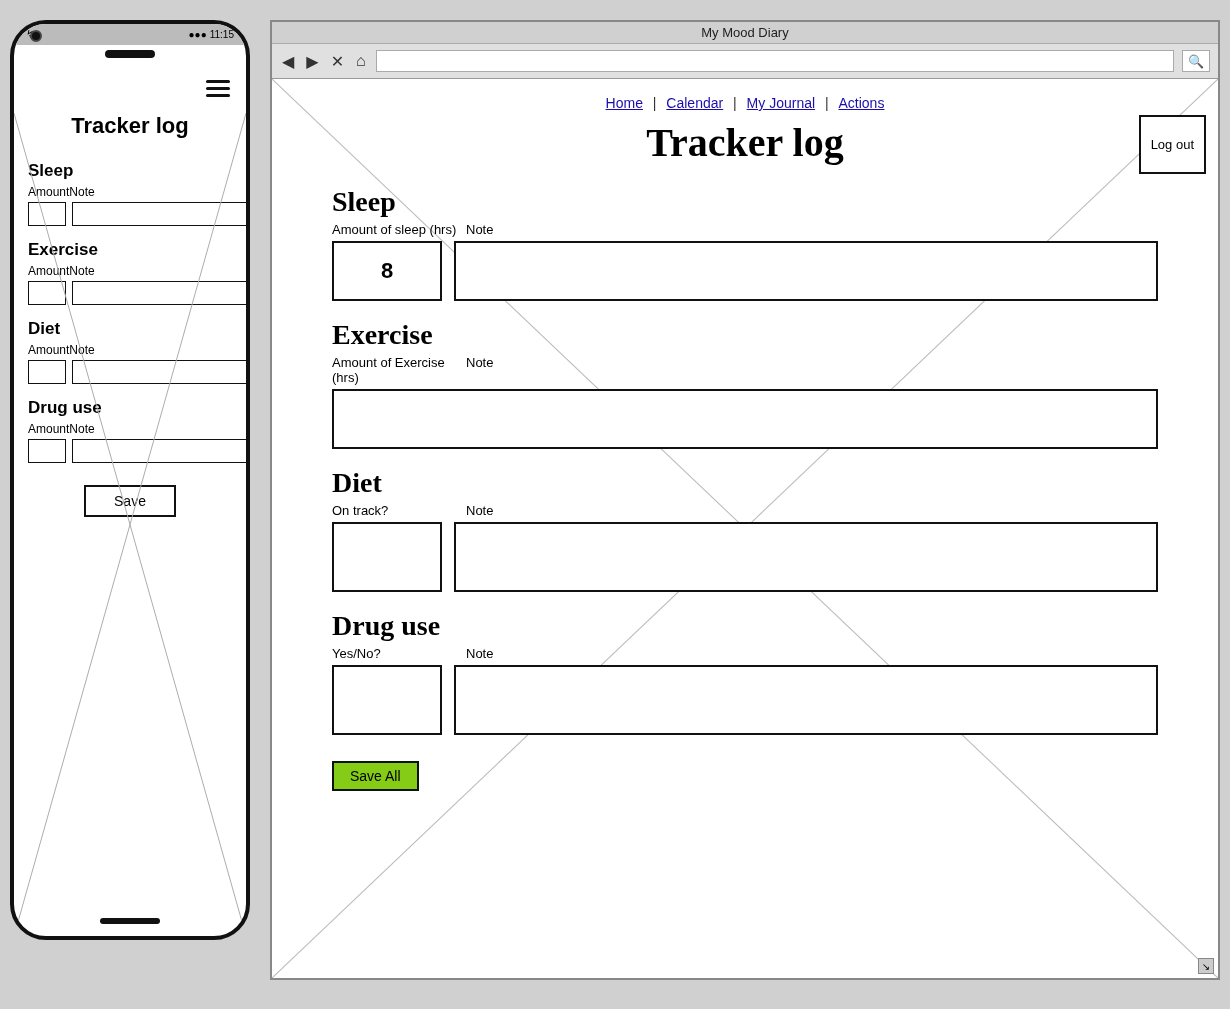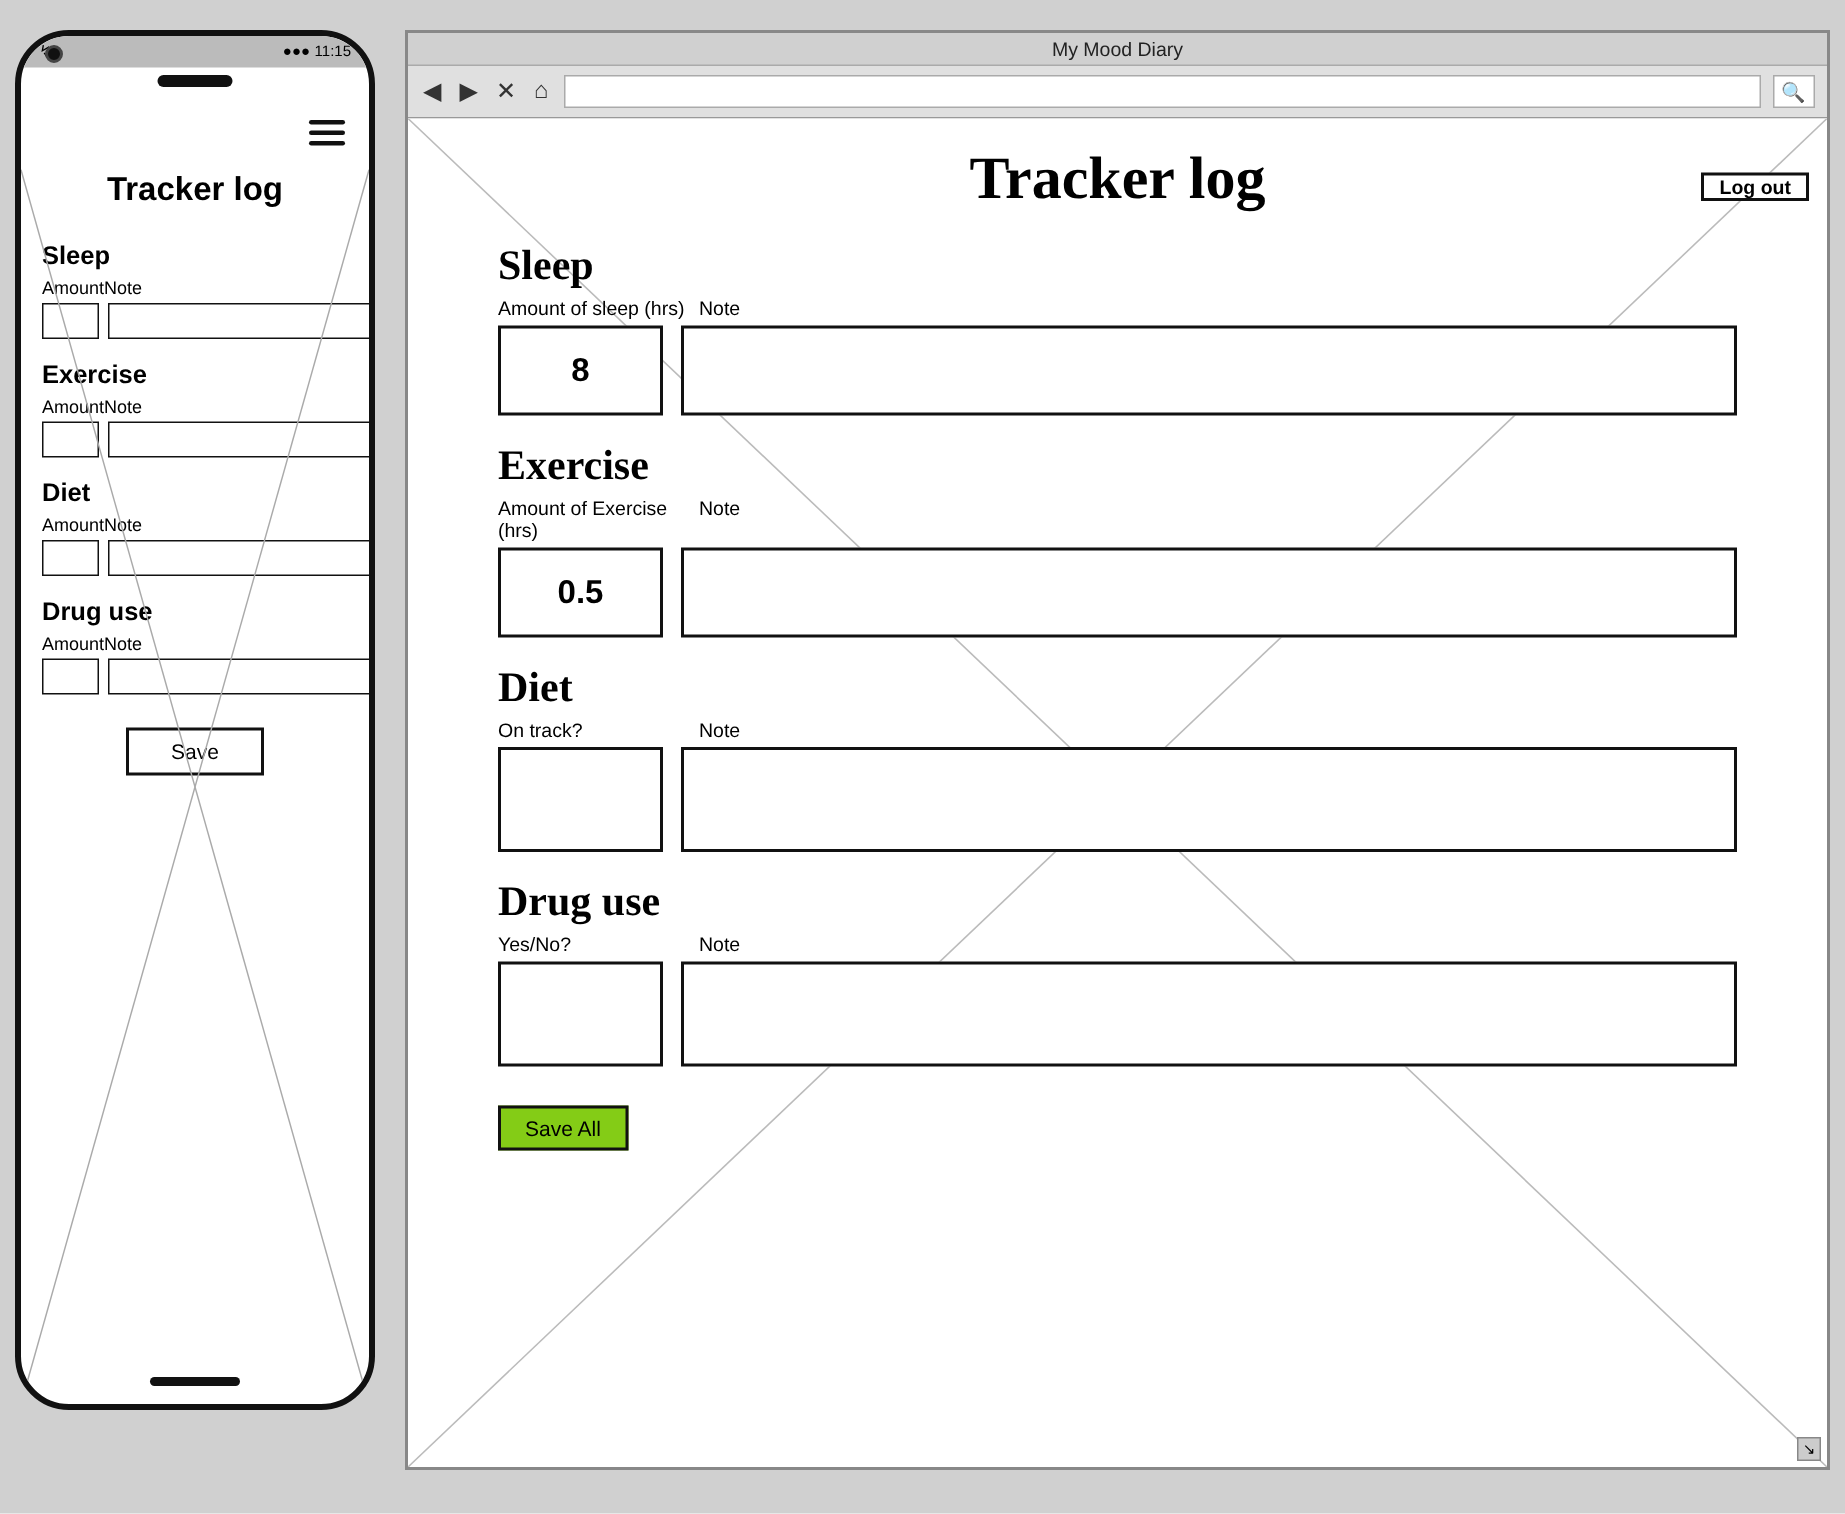--- a/index.html
+++ b/index.html
@@ -248,27 +248,26 @@
       text-align: center;
       font-size: 40px;
       font-weight: bold;
       font-family: 'Georgia', serif;
       margin-bottom: 20px;
     }
     .logout-btn {
       position: absolute;
       top: 36px;
       right: 12px;
-      padding: 0 10px;
+      padding: 20px 10px;
       border: 2px solid #111;
       background: #fff;
       font-size: 13px;
       cursor: pointer;
       z-index: 10;
-      font-weight: bold;
     }
 
     .section-title {
       font-size: 28px;
       font-weight: bold;
       font-family: 'Georgia', serif;
       margin-bottom: 4px;
     }
     .field-labels {
       display: flex;
@@ -441,20 +440,29 @@
 
     <svg class="browser-diagonal" viewBox="0 0 850 900" preserveAspectRatio="none">
       <line x1="0" y1="0" x2="850" y2="900" stroke="#bbb" stroke-width="1"></line>
       <line x1="850" y1="0" x2="0" y2="900" stroke="#bbb" stroke-width="1"></line>
     </svg>
 
     <button class="logout-btn">Log out</button>
 
     <div class="browser-content">
       
+      <div class="browser-nav">
+        <a>Home</a>
+        <span class="separator">|</span>
+        <a>Calendar</a>
+        <span class="separator">|</span>
+        <a>My Journal</a>
+        <span class="separator">|</span>
+        <a>Actions</a>
+      </div>
 
       
       <div class="page-title">Tracker log</div>
 
       
       <div class="section-wrapper">
         <div class="section-title">Sleep</div>
         <div class="field-labels">
           <span class="field-label-amount">Amount of sleep (hrs)</span>
           <span class="field-label-note">Note</span>
@@ -468,23 +476,20 @@
       </div>
 
       
       <div class="section-wrapper">
         <div class="section-title">Exercise</div>
         <div class="field-labels">
           <span class="field-label-amount">Amount of Exercise (hrs)</span>
           <span class="field-label-note">Note</span>
         </div>
         <div class="field-row">
-          <div class="field-input-small">
-            <span>0.5</span>
-          </div>
           <div class="field-input-large"></div>
         </div>
       </div>
 
       
       <div class="section-wrapper">
         <div class="section-title">Diet</div>
         <div class="field-labels">
           <span class="field-label-amount">On track?</span>
           <span class="field-label-note">Note</span>

